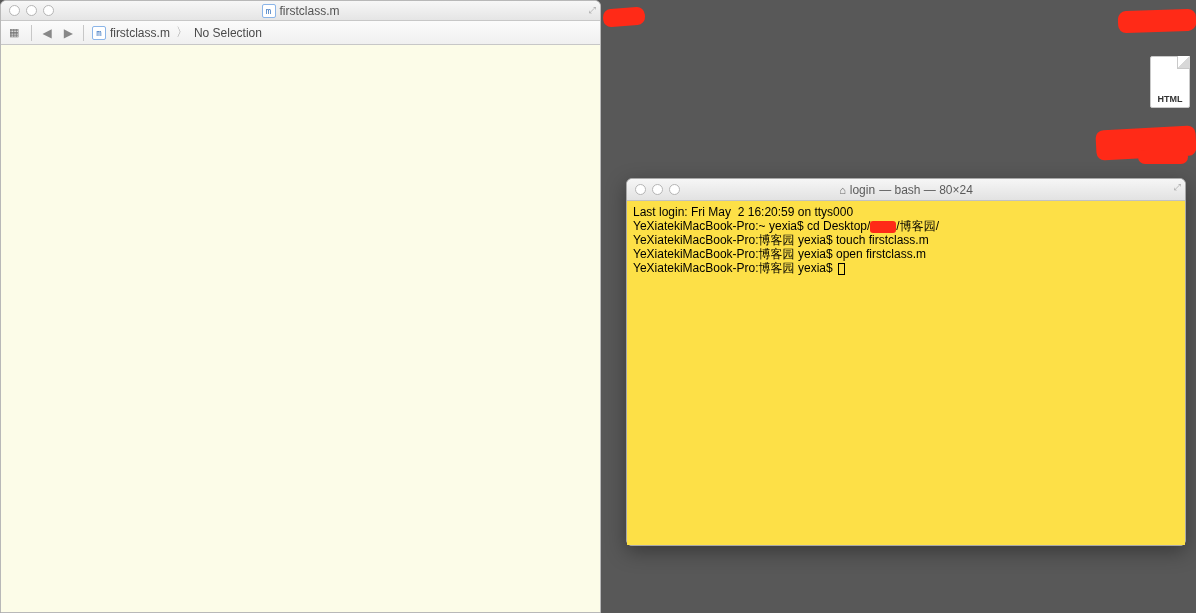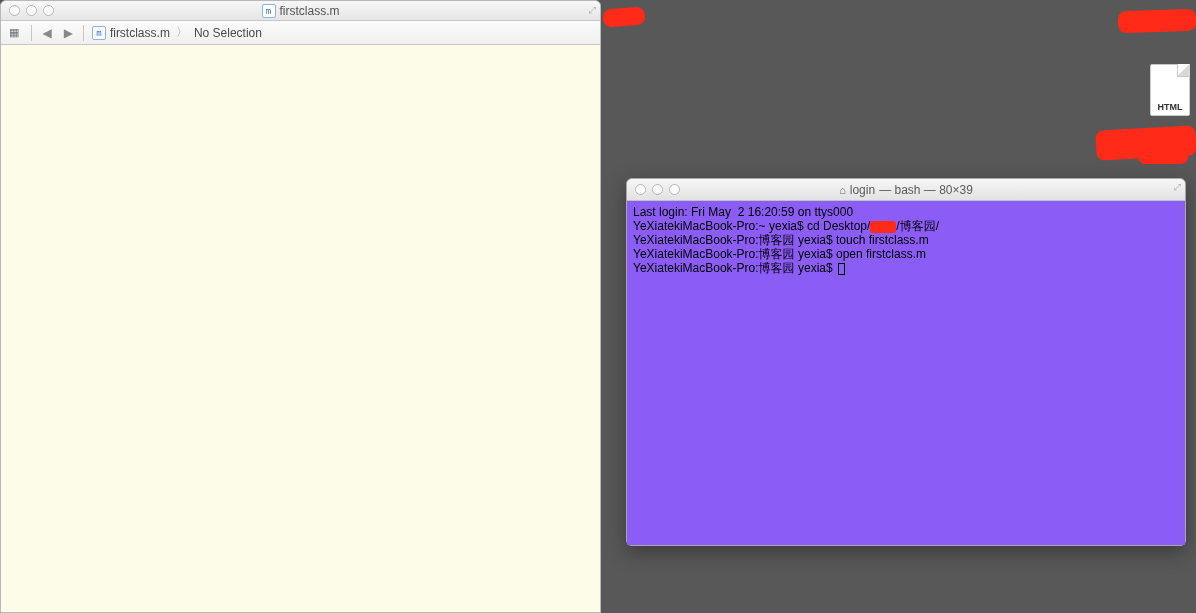--- a/index.html
+++ b/index.html
@@ -20,32 +20,32 @@
   .jumpbar .arrow { color:#888; padding:0 6px; font-size:12px; cursor:default;}
   .jumpbar .crumb { display:flex; align-items:center; gap:4px; padding:0 4px;}
   .jumpbar .chev { color:#9a9a9a; padding:0 2px;}
   .editor-body { flex:1; background:#fcfce8; }
 
   
   .term-window { position:absolute; left:626px; top:178px; width:560px; height:368px; background:#fff; border:1px solid #a8a8a8; border-radius:6px; box-shadow:0 6px 20px rgba(0,0,0,.35); display:flex; flex-direction:column;}
   .term-title { height:22px; background:linear-gradient(#f6f6f6,#e2e2e2); border-bottom:1px solid #c2c2c2; border-top-left-radius:6px; border-top-right-radius:6px; display:flex; align-items:center; position:relative;}
   .term-title .title-center { font-size:12px; color:#5b5b5b;}
   .home-icon { font-size:11px; color:#6a6a6a; }
-  .term-body { flex:1; background:#8b5cf6; font-family:Menlo,Monaco,monospace; font-size:12px; line-height:14px; color:#000; padding:4px 6px; white-space:pre; overflow:hidden;}
+  .term-body { flex:1; background:#fde047; font-family:Menlo,Monaco,monospace; font-size:12px; line-height:14px; color:#000; padding:4px 6px; white-space:pre; overflow:hidden;}
   .term-body .line { display:block; }
   .cursor { display:inline-block; width:7px; height:12px; border:1px solid #000; vertical-align:text-bottom; margin-left:2px;}
   .redact { display:inline-block; background:#ff2a17; border-radius:3px; height:12px; vertical-align:middle; width:26px;}
 
   
   .scribble { position:absolute; background:#ff2a17; border-radius:8px; }
   .scr1 { left:603px; top:8px; width:42px; height:18px; transform:rotate(-4deg);}
   .scr2 { left:1118px; top:10px; width:78px; height:22px; transform:rotate(-2deg);}
   .scr3 { left:1096px; top:128px; width:100px; height:30px; transform:rotate(-3deg);}
   .scr3b { left:1138px; top:150px; width:50px; height:14px;}
-  .html-file { position:absolute; left:1150px; top:64px; width:40px; height:52px; background:#fff; border:1px solid #c9c9c9; border-radius:2px; display:flex; align-items:flex-end; justify-content:center; font-size:9px; font-weight:bold; color:#333; padding-bottom:3px;}
+  .html-file { position:absolute; left:1150px; top:56px; width:40px; height:52px; background:#fff; border:1px solid #c9c9c9; border-radius:2px; display:flex; align-items:flex-end; justify-content:center; font-size:9px; font-weight:bold; color:#333; padding-bottom:3px;}
   .html-file::before { content:""; position:absolute; right:-1px; top:-1px; width:12px; height:12px; background:linear-gradient(135deg,#fff 49%,#d8d8d8 50%); border-left:1px solid #c9c9c9; border-bottom:1px solid #c9c9c9;}
   .expand-icon2 { position:absolute; right:4px; top:3px; color:#9a9a9a; font-size:9px;}
 </style>
 </head>
 <body>
 
 <div class="scribble scr1"></div>
 <div class="scribble scr2"></div>
 <div class="html-file">
   <span>HTML</span>
@@ -89,19 +89,19 @@
 <div class="term-window">
   <div class="term-title">
     <div class="traffic">
       <div class="tl"></div>
       <div class="tl"></div>
       <div class="tl"></div>
     </div>
     <div class="title-center">
       <span class="home-icon">⌂</span>
       <span>login</span>
-        <span> — bash — 80×39</span>
+        <span> — bash — 80×24</span>
     </div>
     <span class="expand-icon2">⤢</span>
   </div>
   <div class="term-body"><span class="line">Last login: Fri May  2 16:20:59 on ttys000</span><span class="line"><span>YeXiatekiMacBook-Pro:~ yexia$ cd Desktop/</span><span class="redact"></span><span>/博客园/</span></span><span class="line">YeXiatekiMacBook-Pro:博客园 yexia$ touch firstclass.m</span><span class="line">YeXiatekiMacBook-Pro:博客园 yexia$ open firstclass.m</span><span class="line"><span>YeXiatekiMacBook-Pro:博客园 yexia$ </span><span class="cursor"></span></span>
   </div>
 </div>
 
 </body></html>

